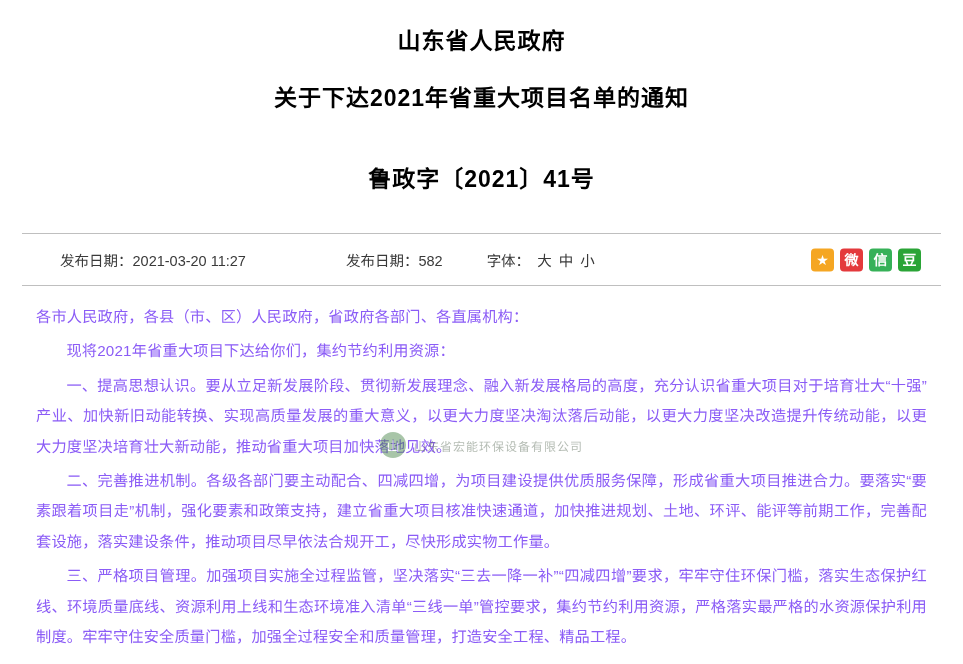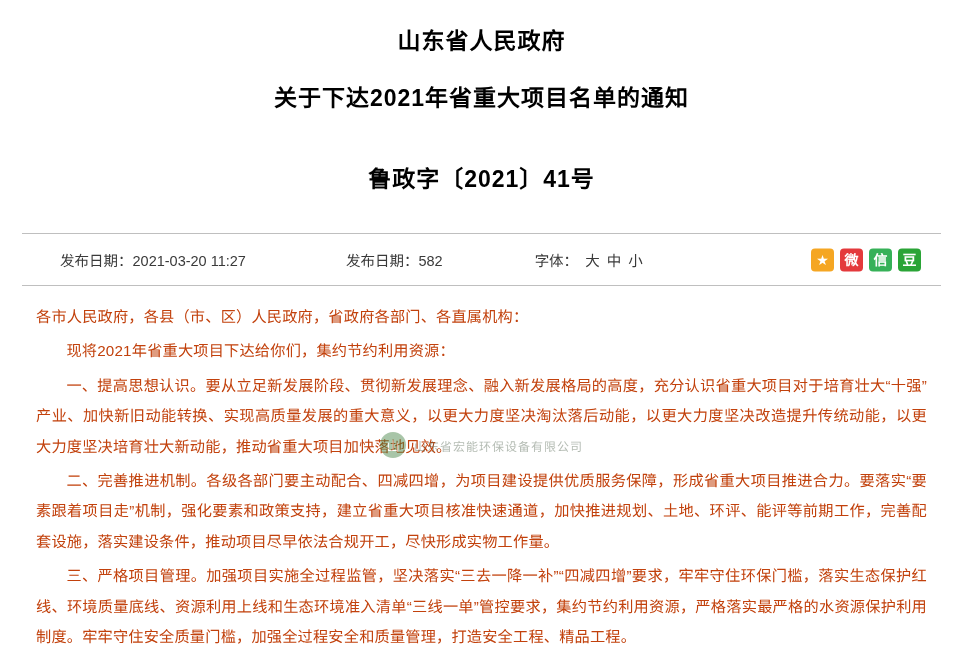--- a/index.html
+++ b/index.html
@@ -53,21 +53,21 @@
     align-items: center;
     font-size: 14.5px;
     color: #3a3a3a;
     position: relative;
   }
   .meta-item {
     white-space: nowrap;
   }
   .meta-date { margin-left: 38px; }
   .meta-views { margin-left: 100px; }
-  .meta-font { margin-left: 92px; text-align: right; }
+  .meta-font { margin-left: 44px; text-align: right; }
   .meta-font .size-opt {
     margin-left: 7px;
     cursor: pointer;
   }
   .share-icons {
     position: absolute;
     right: 20px;
     top: 50%;
     transform: translateY(-50%);
     display: flex;
@@ -88,21 +88,21 @@
   .si-star   { background: #f5a623; }
   .si-weibo  { background: #e4393c; }
   .si-wechat { background: #36b158; }
   .si-douban { background: #2aa436; }
 
   
   .doc-body {
     padding: 16px 14px 0 14px;
     font-size: 15.2px;
     line-height: 2.0;
-    color: #c2410c;
+    color: #8b5cf6;
     letter-spacing: 0.2px;
   }
   .para {
     margin: 0 0 4px 0;
     text-align: justify;
   }
   .indent { text-indent: 2em; }
   .bold { font-weight: normal; }
 
   

